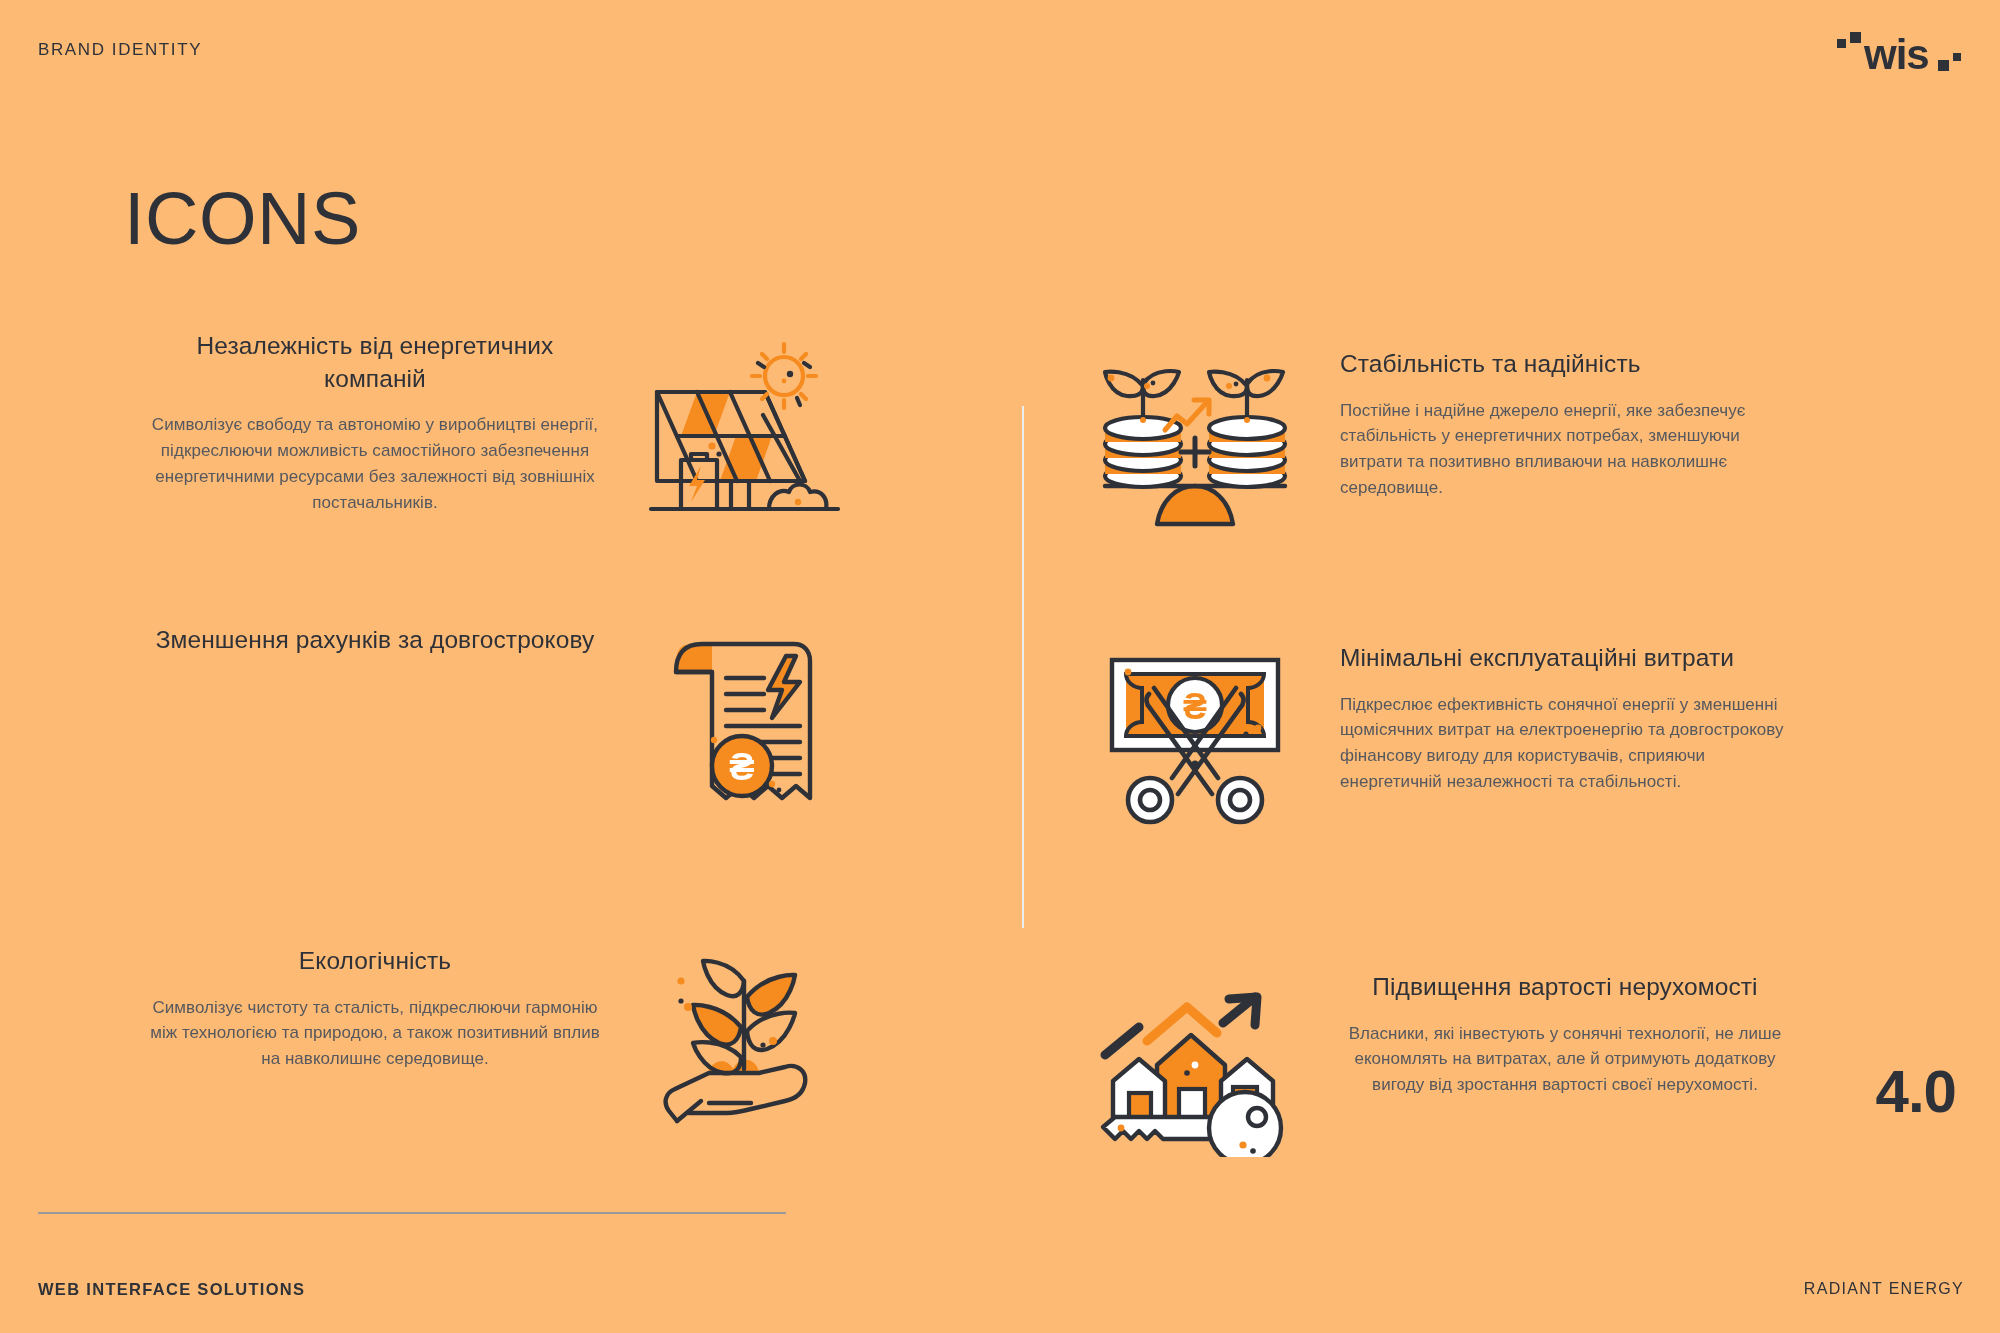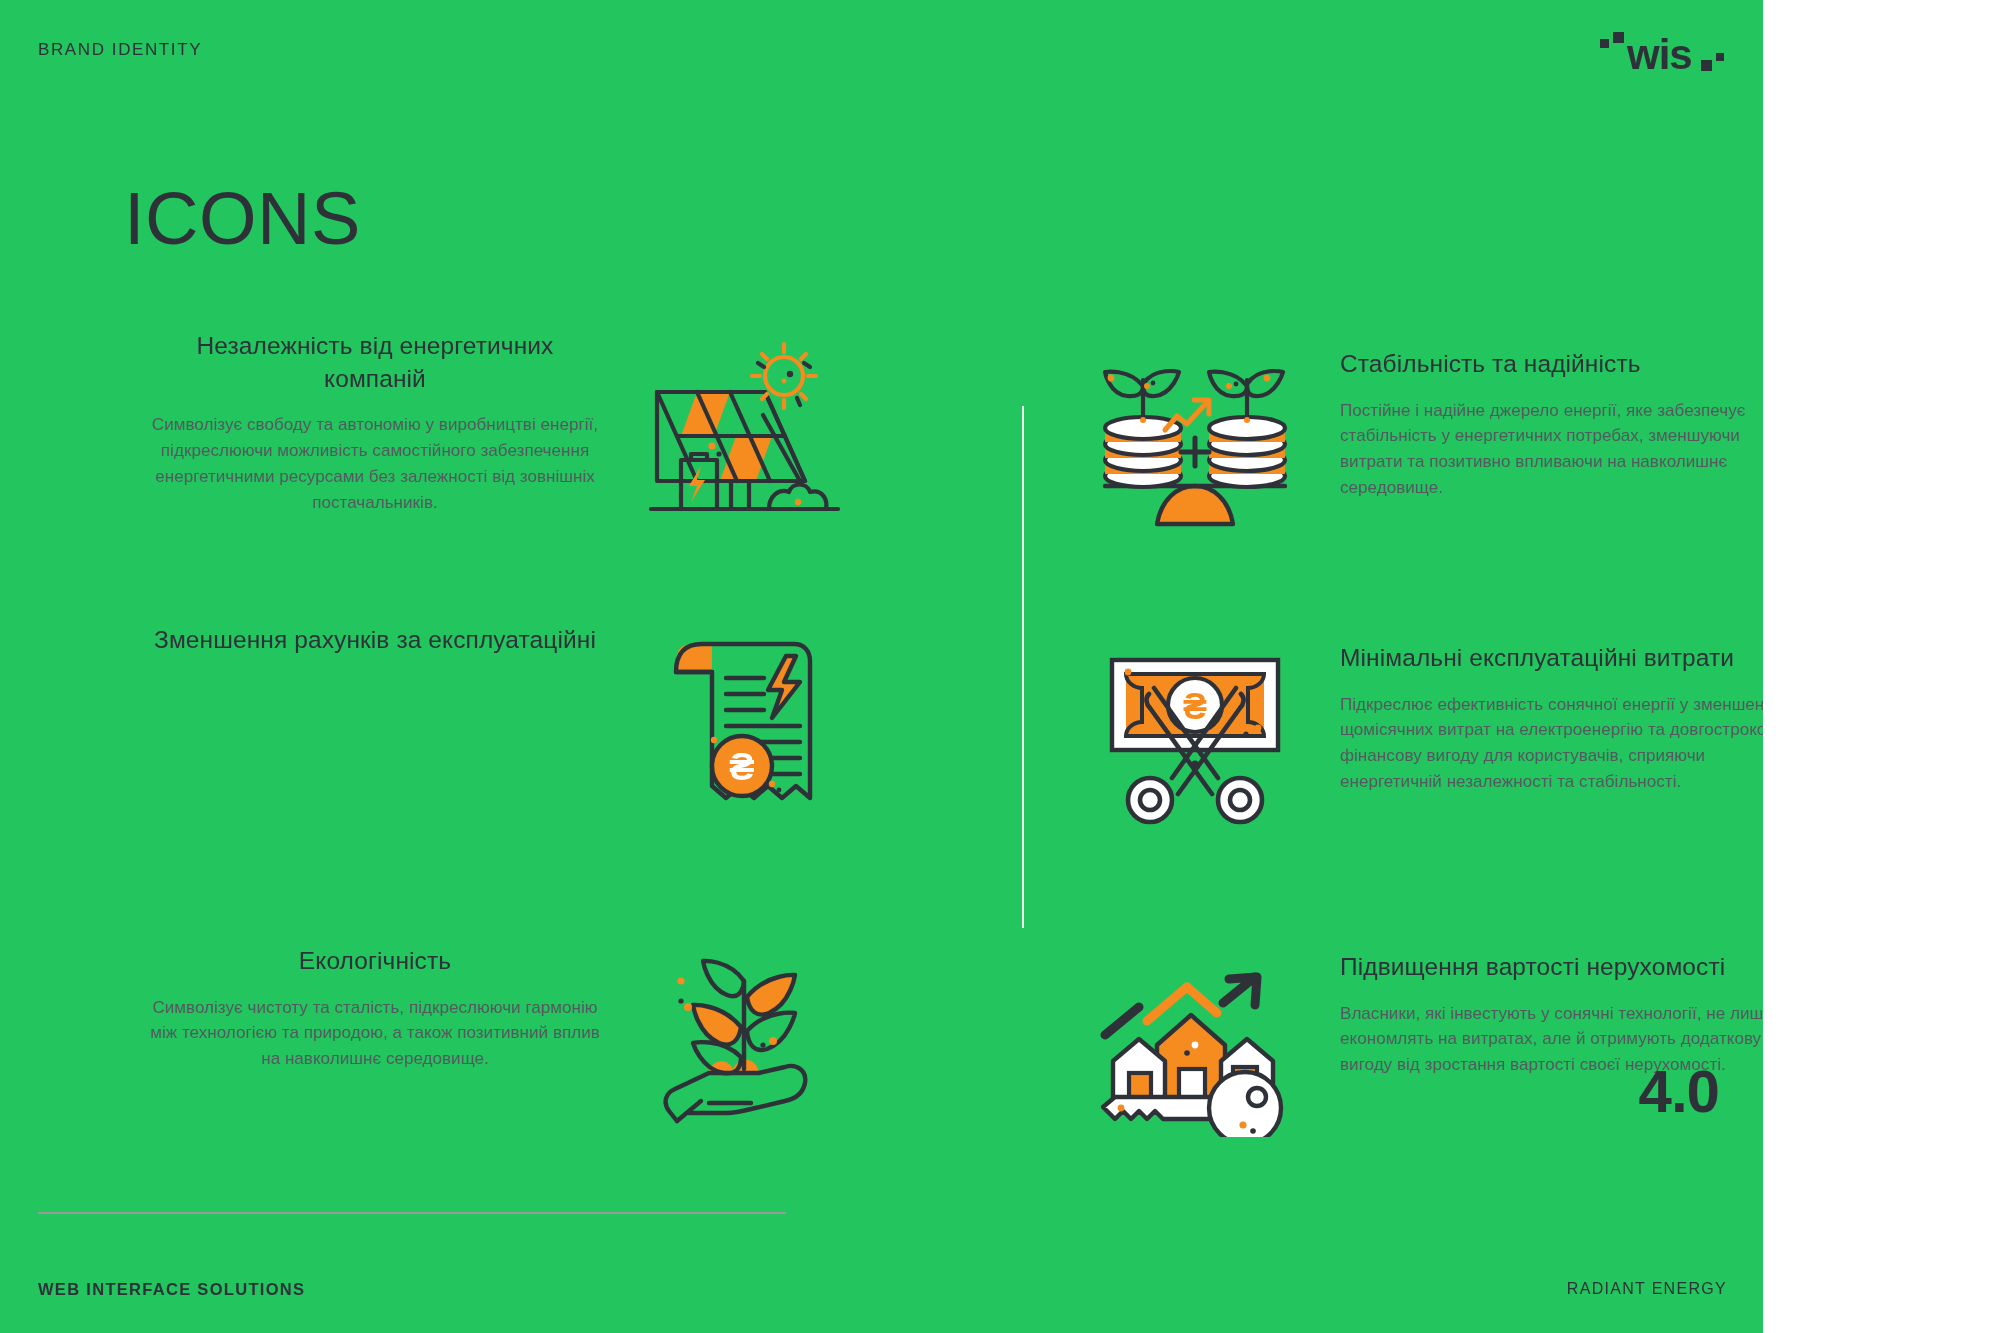--- a/index.html
+++ b/index.html
@@ -6,23 +6,23 @@
     margin: 0;
     padding: 0;
     background: #ffffff;
   }
   body {
     font-family: "Liberation Sans", sans-serif;
     -webkit-font-smoothing: antialiased;
   }
   .slide {
     position: relative;
-    width: 1763px;
+    width: 2000px;
     height: 1333px;
-    background: #22c55e;
+    background: #fdba74;
     overflow: hidden;
   }
 
   
   .eyebrow {
     position: absolute;
     left: 38px;
     top: 40px;
     font-size: 17px;
     letter-spacing: 1.6px;
@@ -106,21 +106,21 @@
     margin: 0;
     letter-spacing: 0.05px;
   }
 
   
   .col-left  .feature:nth-child(1) { margin-top: 0px; }
   .col-left  .feature:nth-child(2) { margin-top: 44px; }
   .col-left  .feature:nth-child(3) { margin-top: 56px; }
   .col-right .feature:nth-child(1) { margin-top: 18px; }
   .col-right .feature:nth-child(2) { margin-top: 44px; }
-  .col-right .feature:nth-child(3) { margin-top: 44px; }
+  .col-right .feature:nth-child(3) { margin-top: 64px; text-align: center; }
 
   
   .page-num {
     position: absolute;
     right: 44px;
     top: 1062px;
     font-size: 60px;
     font-weight: 600;
     color: #2e3138;
     letter-spacing: -1px;
@@ -232,21 +232,21 @@
           <circle cx="139" cy="45" r="2.4" fill="#F68B1F"></circle>
           <circle cx="67" cy="110" r="3.6" fill="#F68B1F"></circle>
           <circle cx="74" cy="118" r="2.6" fill="#2E3138"></circle>
           <circle cx="153" cy="166" r="3.2" fill="#F68B1F"></circle>
         </svg>
       </div>
     </div>
 
     <div class="feature f2">
       <div class="txt">
-        <p class="f-title">Зменшення рахунків за експлуатаційні</p>
+        <p class="f-title">Зменшення рахунків за довгострокову</p>
       </div>
       <div class="art">
         <svg viewBox="0 0 170 180" width="170" height="180" aria-hidden="true">
 
           <path d="M16,14 L52,14 L52,42 L16,42 C16,24 16,14 34,14 Z" fill="#F68B1F" stroke="none"></path>
           <g fill="none" stroke="#2E3138" stroke-width="4.4" stroke-linecap="round" stroke-linejoin="round">
             <path d="M16,42 C16,22 26,14 42,14 L134,14 C144,14 150,21 150,31 L150,168
                      L136,156 L122,168 L108,156 L94,168 L80,156 L66,168 L52,156 L52,42 Z"></path>
             <path d="M16,42 L52,42"></path>
             <path d="M66,48 L104,48"></path>

